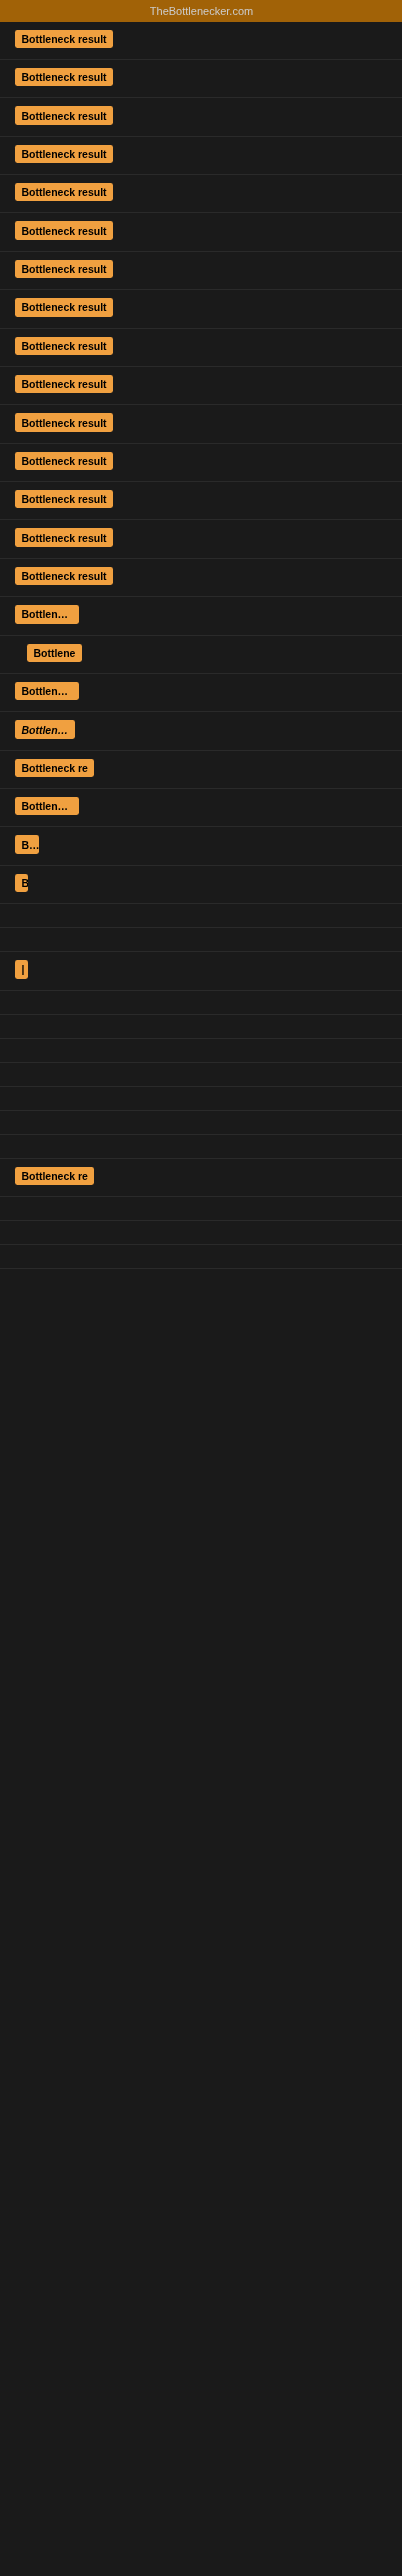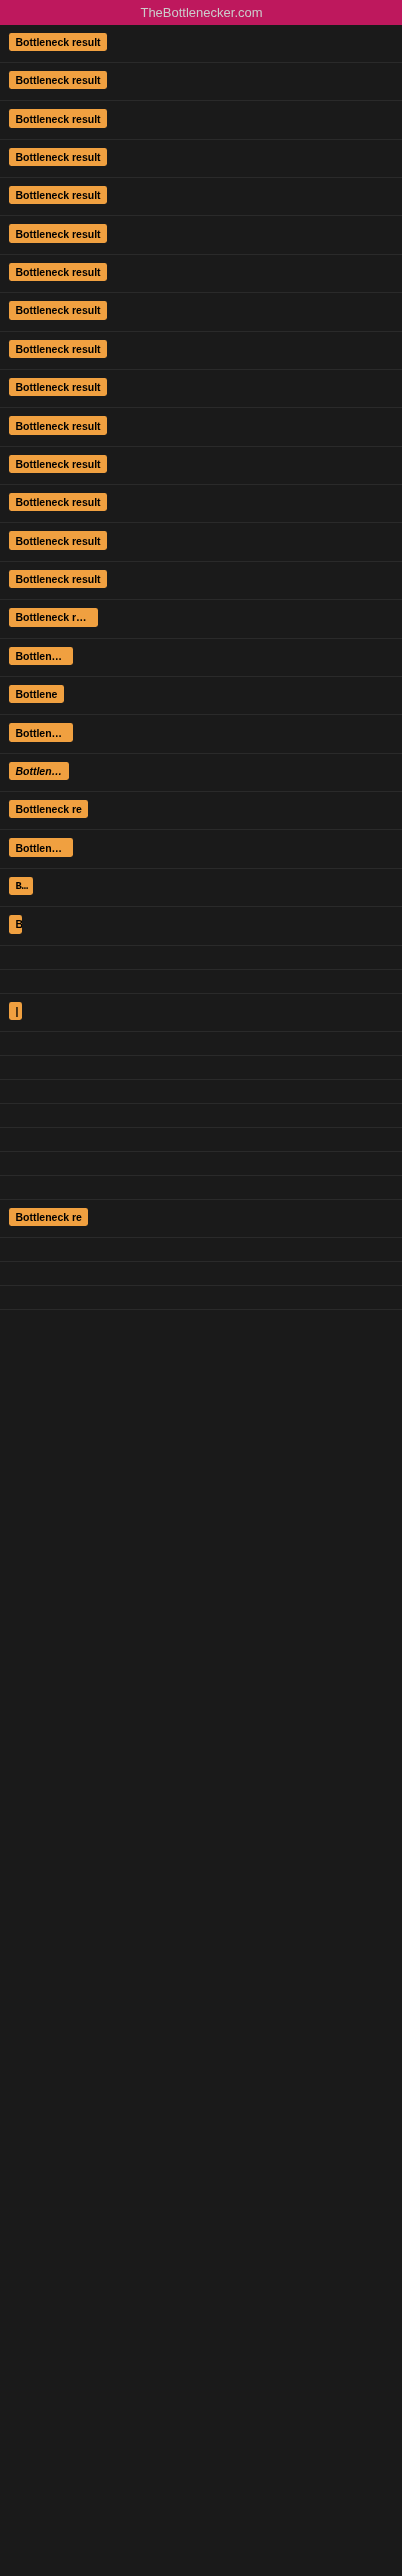--- a/index.html
+++ b/index.html
@@ -12,40 +12,40 @@
       width: 403px;
       min-height: 2576px;
       background-color: #1a1a1a;
       font-family: Arial, sans-serif;
       position: relative;
     }
 
     .site-title {
       text-align: center;
       color: #cccccc;
-      font-size: 13px;
+      font-size: 11px;
       padding: 4.8px 0;
-      background-color: #be185d;
+      background-color: #a16207;
     }
 
     .bottleneck-badge {
       display: inline-block;
       background-color: #f0a040;
       color: #000000;
       font-size: 10.5px;
       font-weight: bold;
       padding: 3.2px 6.4px;
       border-radius: 2.4px;
       white-space: nowrap;
       overflow: hidden;
       text-overflow: ellipsis;
     }
 
     .row {
-      padding: 8px 9px;
+      padding: 8px 15px;
       border-bottom: 0.8px solid #2a2a2a;
     }
   </style>
 </head>
 <body>
 
 <div class="site-title">
   <span>TheBottlenecker.com</span>
 </div>
 
@@ -58,28 +58,27 @@
     <div class="row"><span class="bottleneck-badge" style="max-width: 113px;">Bottleneck result</span></div>
     <div class="row"><span class="bottleneck-badge" style="max-width: 113px;">Bottleneck result</span></div>
     <div class="row"><span class="bottleneck-badge" style="max-width: 113px;">Bottleneck result</span></div>
     <div class="row"><span class="bottleneck-badge" style="max-width: 113px;">Bottleneck result</span></div>
     <div class="row"><span class="bottleneck-badge" style="max-width: 113px;">Bottleneck result</span></div>
     <div class="row"><span class="bottleneck-badge" style="max-width: 113px;">Bottleneck result</span></div>
     <div class="row"><span class="bottleneck-badge" style="max-width: 113px;">Bottleneck result</span></div>
     <div class="row"><span class="bottleneck-badge" style="max-width: 113px;">Bottleneck result</span></div>
     <div class="row"><span class="bottleneck-badge" style="max-width: 113px;">Bottleneck result</span></div>
     <div class="row"><span class="bottleneck-badge" style="max-width: 109px;">Bottleneck result</span></div>
-    <div class="row"><span class="bottleneck-badge" style="max-width: 89px;">Bottleneck resu</span></div>
     <div class="row"><span class="bottleneck-badge" style="max-width: 64px;">Bottleneck</span></div>
-    <div class="row"><span class="bottleneck-badge" style="max-width: 55px;">Bottlene</span></div>
+    <div class="row"><span class="bottleneck-badge" style="max-width: 55px; margin-left: 12px;">Bottlene</span></div>
     <div class="row"><span class="bottleneck-badge" style="max-width: 64px;">Bottleneck</span></div>
     <div class="row"><span class="bottleneck-badge" style="max-width: 60px; font-style: italic;">Bottlenec</span></div>
     <div class="row"><span class="bottleneck-badge" style="max-width: 81px;">Bottleneck re</span></div>
     <div class="row"><span class="bottleneck-badge" style="max-width: 64px;">Bottleneck</span></div>
-    <div class="row"><span class="bottleneck-badge" style="max-width: 24px; font-family: Liberation Mono, monospace;">Bo</span></div>
+    <div class="row"><span class="bottleneck-badge" style="max-width: 24px;">Bo</span></div>
     <div class="row"><span class="bottleneck-badge" style="max-width: 13px;">B</span></div>
     <div class="row" style="min-height: 24px;"></div>
     <div class="row" style="min-height: 24px;"></div>
     <div class="row"><span class="bottleneck-badge" style="max-width: 6.4px;">|</span></div>
     <div class="row" style="min-height: 24px;"></div>
     <div class="row" style="min-height: 24px;"></div>
     <div class="row" style="min-height: 24px;"></div>
     <div class="row" style="min-height: 24px;"></div>
     <div class="row" style="min-height: 24px;"></div>
     <div class="row" style="min-height: 24px;"></div>

